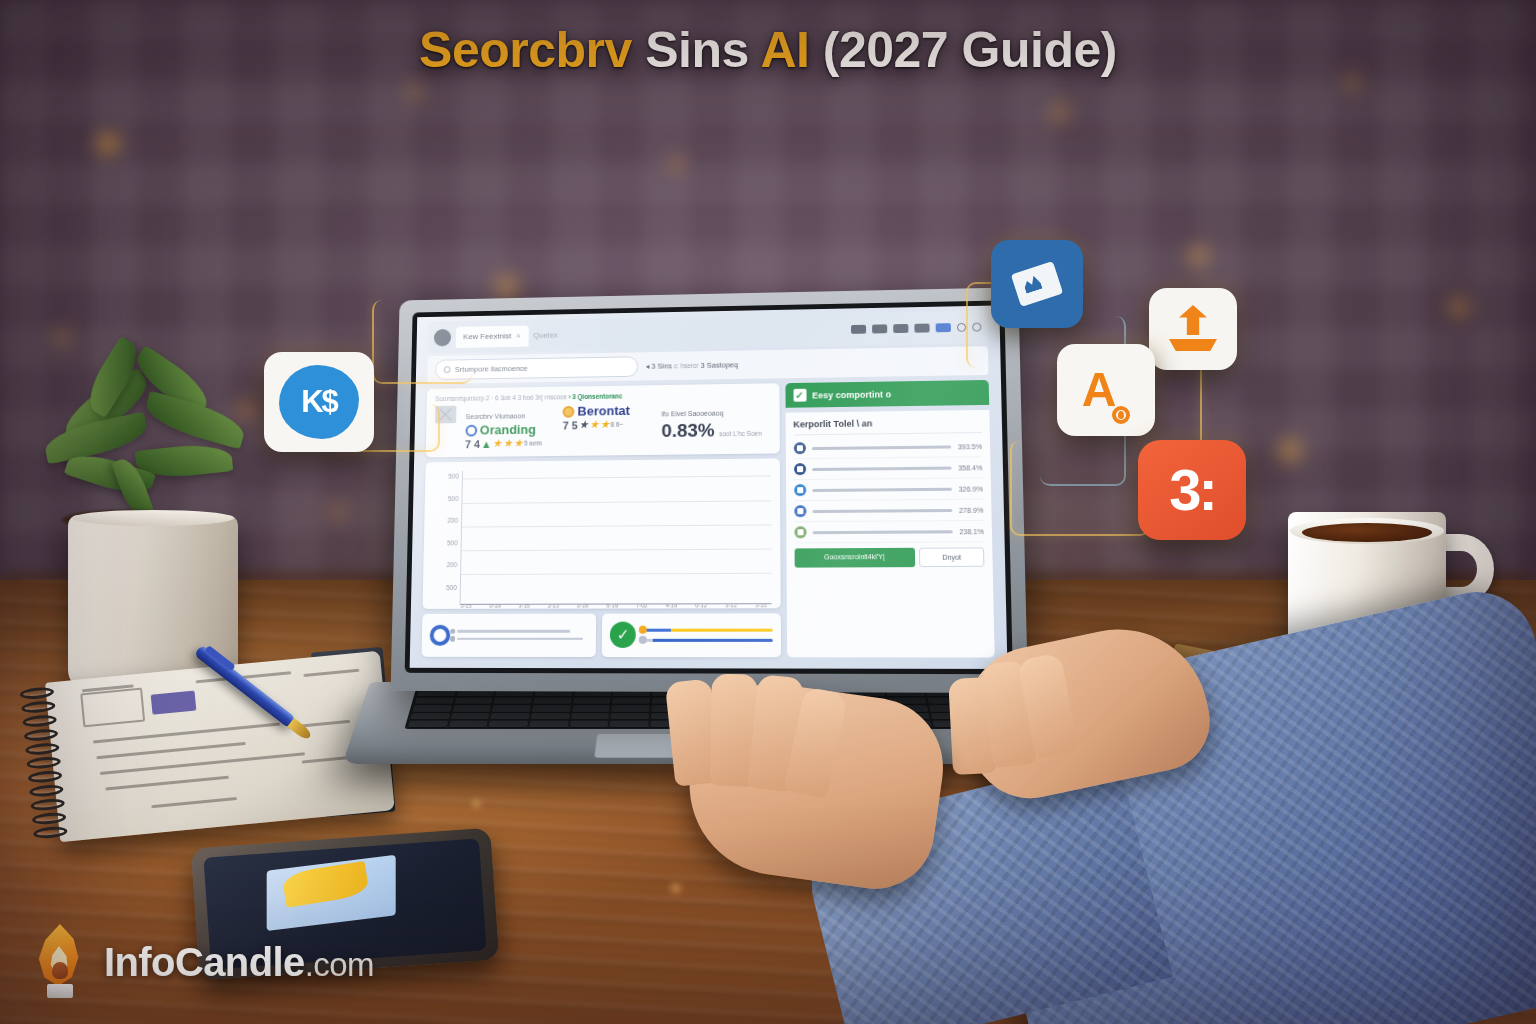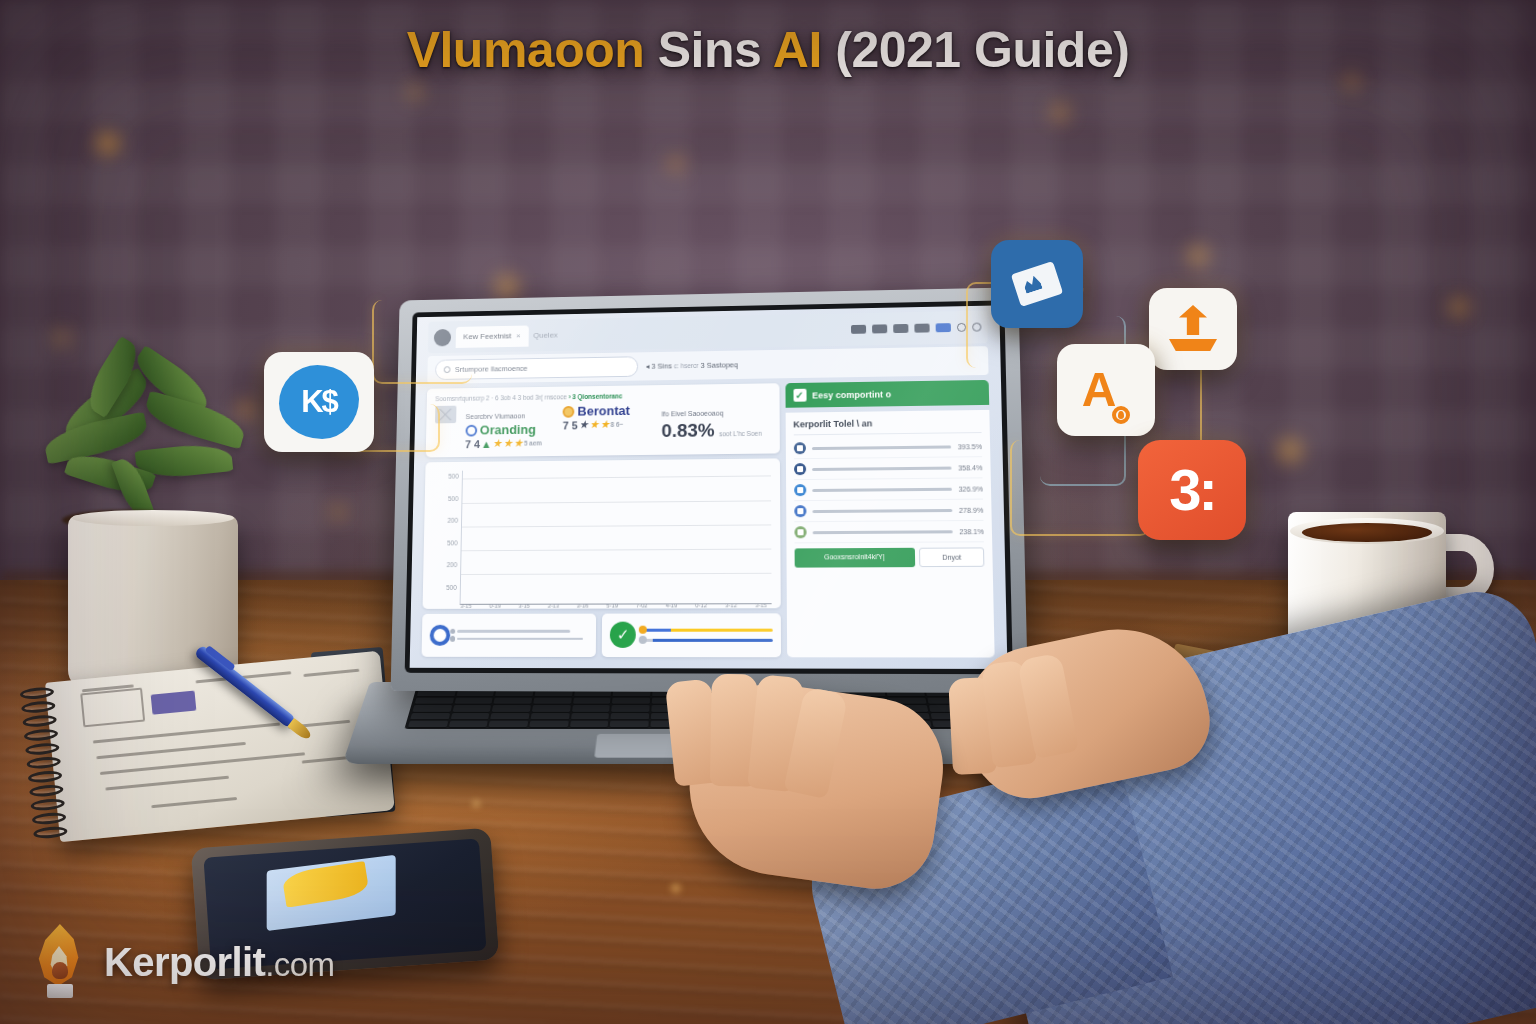--- a/index.html
+++ b/index.html
@@ -567,21 +567,21 @@
   <div class="bg-grid"></div>
   <div class="bg-bokeh"></div>
   <div class="bg-warm"></div>
 
   <div class="desk-edge"></div>
   <div class="desk"></div>
   <div class="desk-sparkle"></div>
 
   <div class="title-wrap">
     <div class="title-line ttl-sub">
-      <span class="ttl-accent">Vlumaoon </span><span>Sins </span><span class="ttl-accent">AI </span><span>(2021 Guide)</span>
+      <span class="ttl-accent">Seorcbrv </span><span>Sins </span><span class="ttl-accent">AI </span><span>(2027 Guide)</span>
     </div>
   </div>
 
   <div class="plant">
     <div class="leaf" style="left:18px;top:30px;width:96px;height:34px;transform:rotate(-32deg);"></div>
     <div class="leaf" style="left:4px;top:62px;width:104px;height:32px;transform:rotate(-12deg);"></div>
     <div class="leaf" style="left:34px;top:2px;width:78px;height:30px;transform:rotate(-58deg);"></div>
     <div class="leaf" style="left:90px;top:6px;width:84px;height:30px;transform:rotate(34deg) scaleX(-1);"></div>
     <div class="leaf" style="left:104px;top:44px;width:102px;height:32px;transform:rotate(16deg) scaleX(-1);"></div>
     <div class="leaf" style="left:96px;top:86px;width:96px;height:30px;transform:rotate(-6deg) scaleX(-1);"></div>
@@ -1013,18 +1013,18 @@
   </div>
 
   <div class="logo">
     <span class="flame">
       <i class="fl-outer"></i>
         <i class="fl-inner"></i>
         <i class="fl-core"></i>
         <i class="fl-base"></i>
     </span>
     <span class="logo-txt">
-      <span>Kerporlit</span><span class="logo-dom">.com</span>
+      <span>InfoCandle</span><span class="logo-dom">.com</span>
     </span>
   </div>
 
   <div class="vignette"></div>
 </div>
 
 </body></html>

